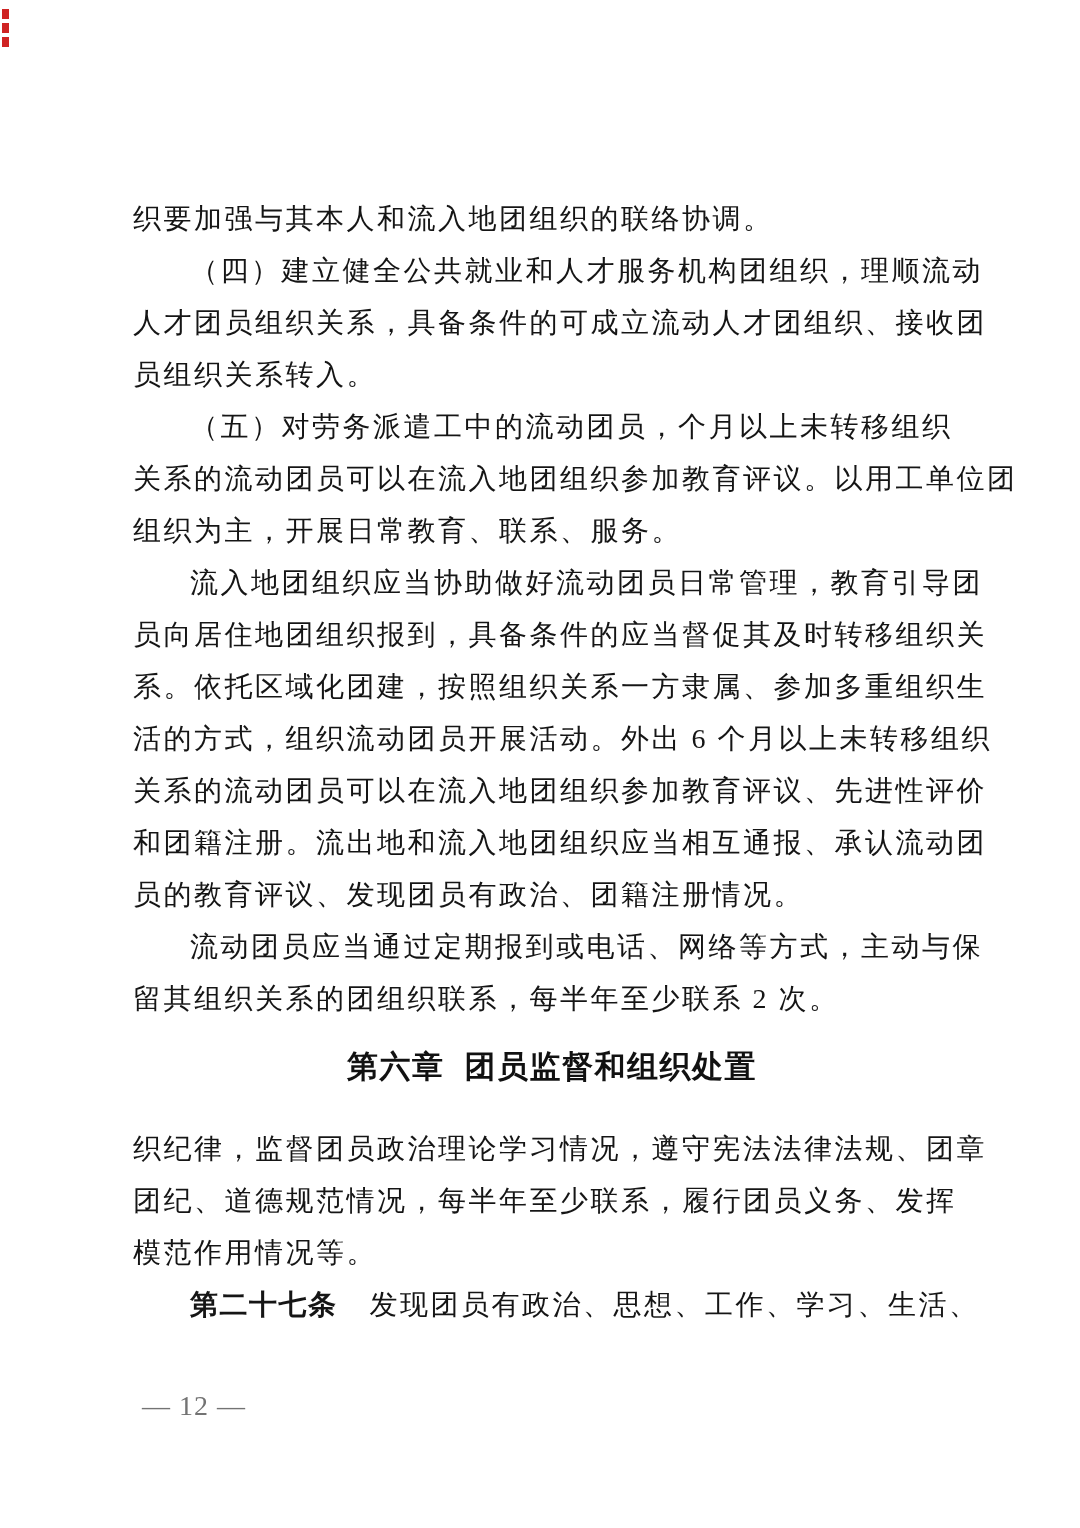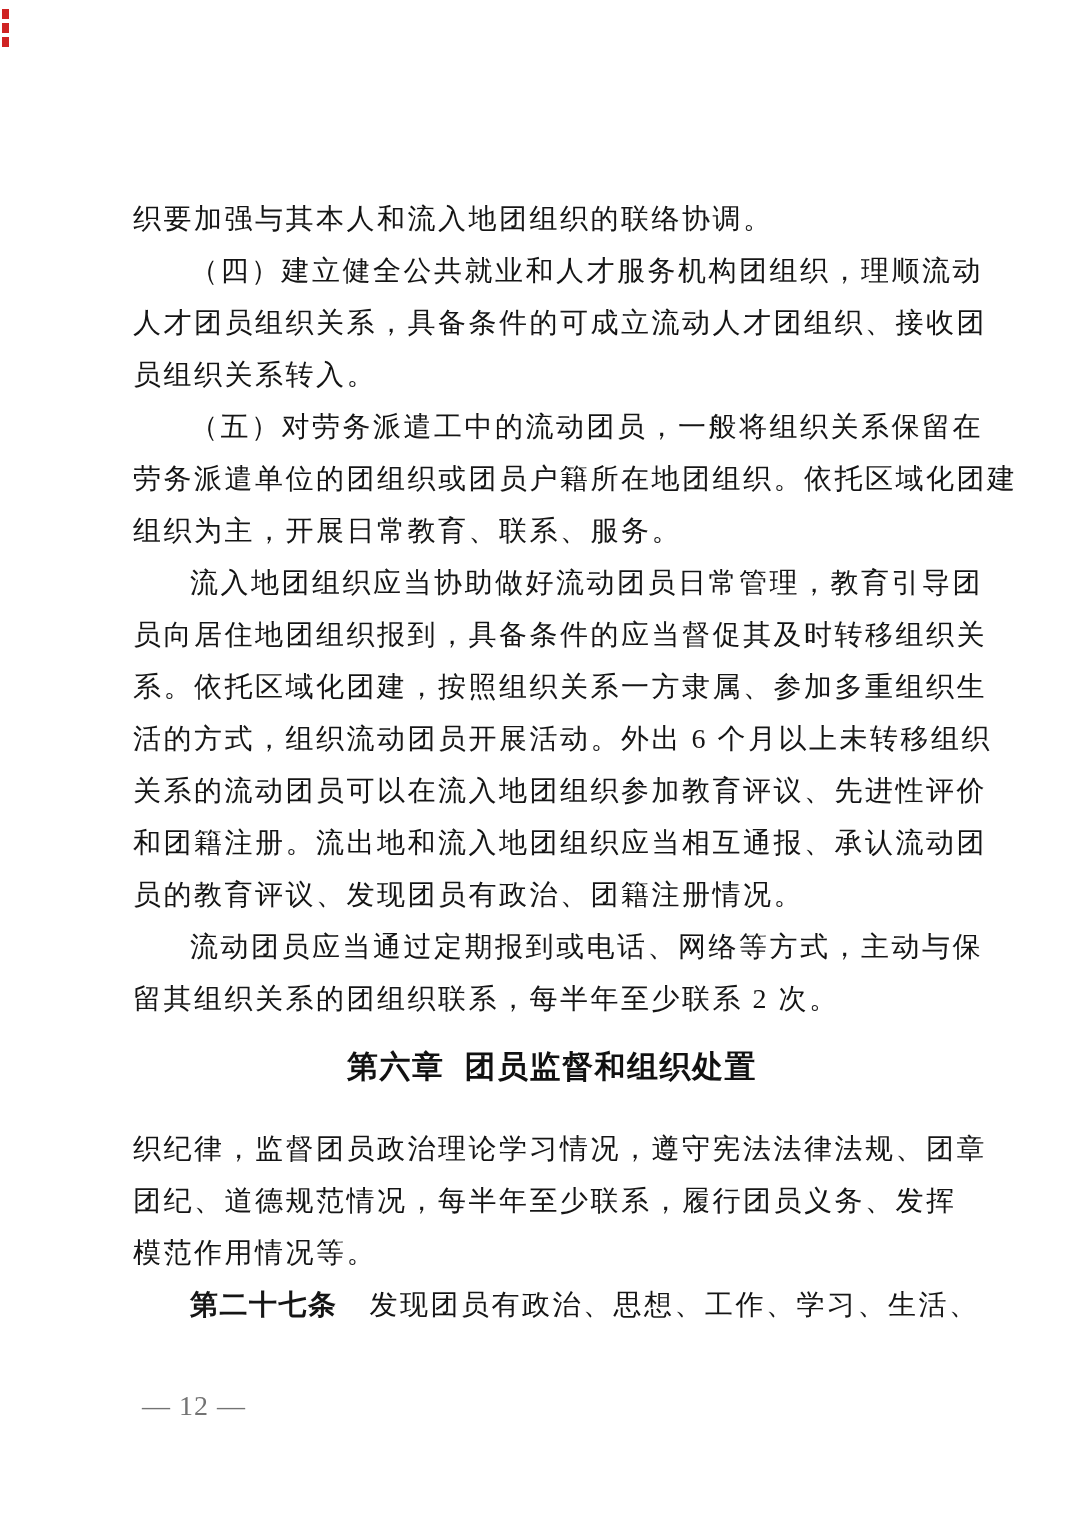--- a/index.html
+++ b/index.html
@@ -95,22 +95,22 @@
     <i></i>
     <i></i>
     <i></i>
   </div>
 
   <div class="text-block" id="block-flow">
     <div class="line">织要加强与其本人和流入地团组织的联络协调。</div>
     <div class="line full indent">（四）建立健全公共就业和人才服务机构团组织，理顺流动</div>
     <div class="line full">人才团员组织关系，具备条件的可成立流动人才团组织、接收团</div>
     <div class="line">员组织关系转入。</div>
-    <div class="line full indent">（五）对劳务派遣工中的流动团员，一般将组织关系保留在</div>
-    <div class="line full">劳务派遣单位的团组织或团员户籍所在地团组织。依托区域化团建</div>
+    <div class="line full indent">（五）对劳务派遣工中的流动团员，个月以上未转移组织</div>
+    <div class="line full">关系的流动团员可以在流入地团组织参加教育评议。以用工单位团</div>
     <div class="line">组织为主，开展日常教育、联系、服务。</div>
     <div class="line full indent">流入地团组织应当协助做好流动团员日常管理，教育引导团</div>
     <div class="line full">员向居住地团组织报到，具备条件的应当督促其及时转移组织关</div>
     <div class="line full">系。依托区域化团建，按照组织关系一方隶属、参加多重组织生</div>
     <div class="line full">活的方式，组织流动团员开展活动。外出 6 个月以上未转移组织</div>
     <div class="line full">关系的流动团员可以在流入地团组织参加教育评议、先进性评价</div>
     <div class="line full">和团籍注册。流出地和流入地团组织应当相互通报、承认流动团</div>
     <div class="line">员的教育评议、发现团员有政治、团籍注册情况。</div>
     <div class="line full indent">流动团员应当通过定期报到或电话、网络等方式，主动与保</div>
     <div class="line">留其组织关系的团组织联系，每半年至少联系 2 次。</div>

